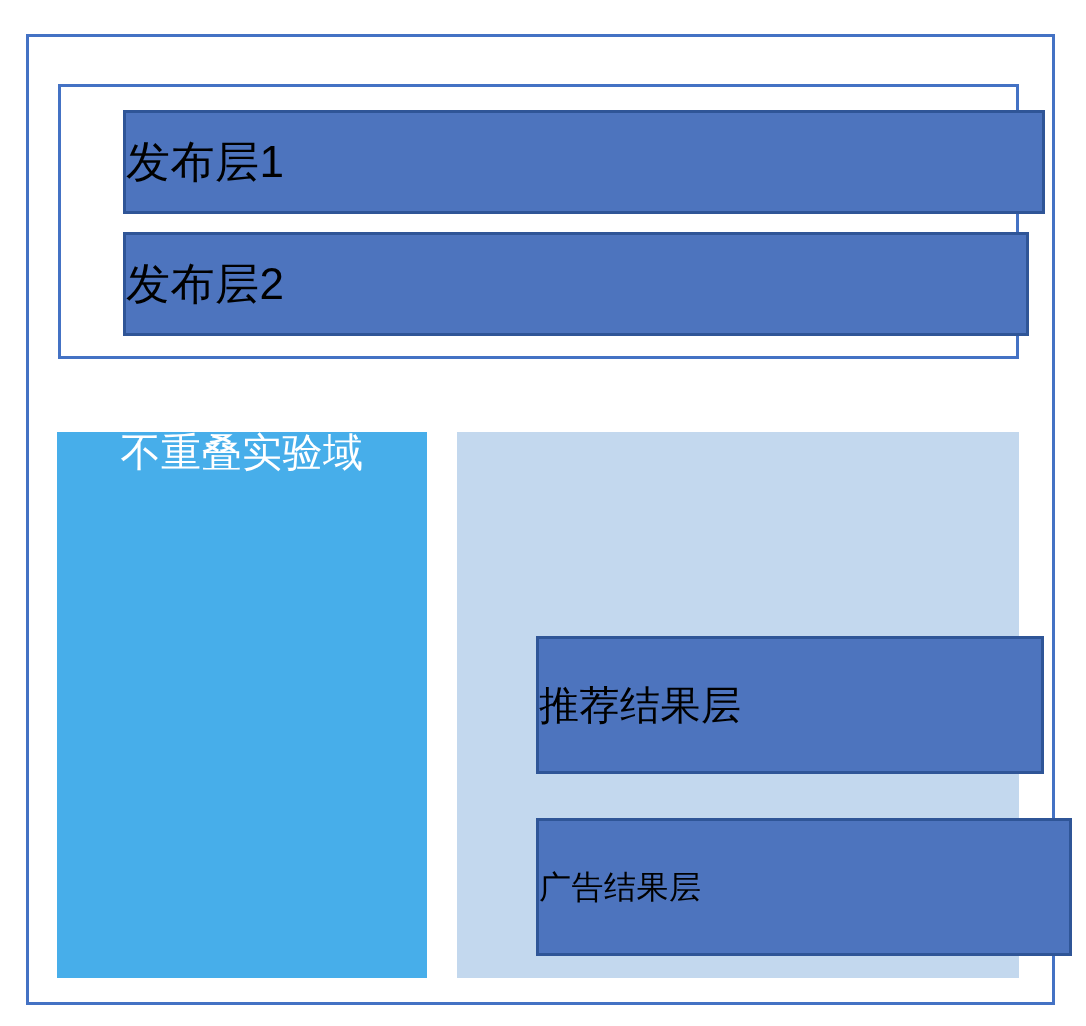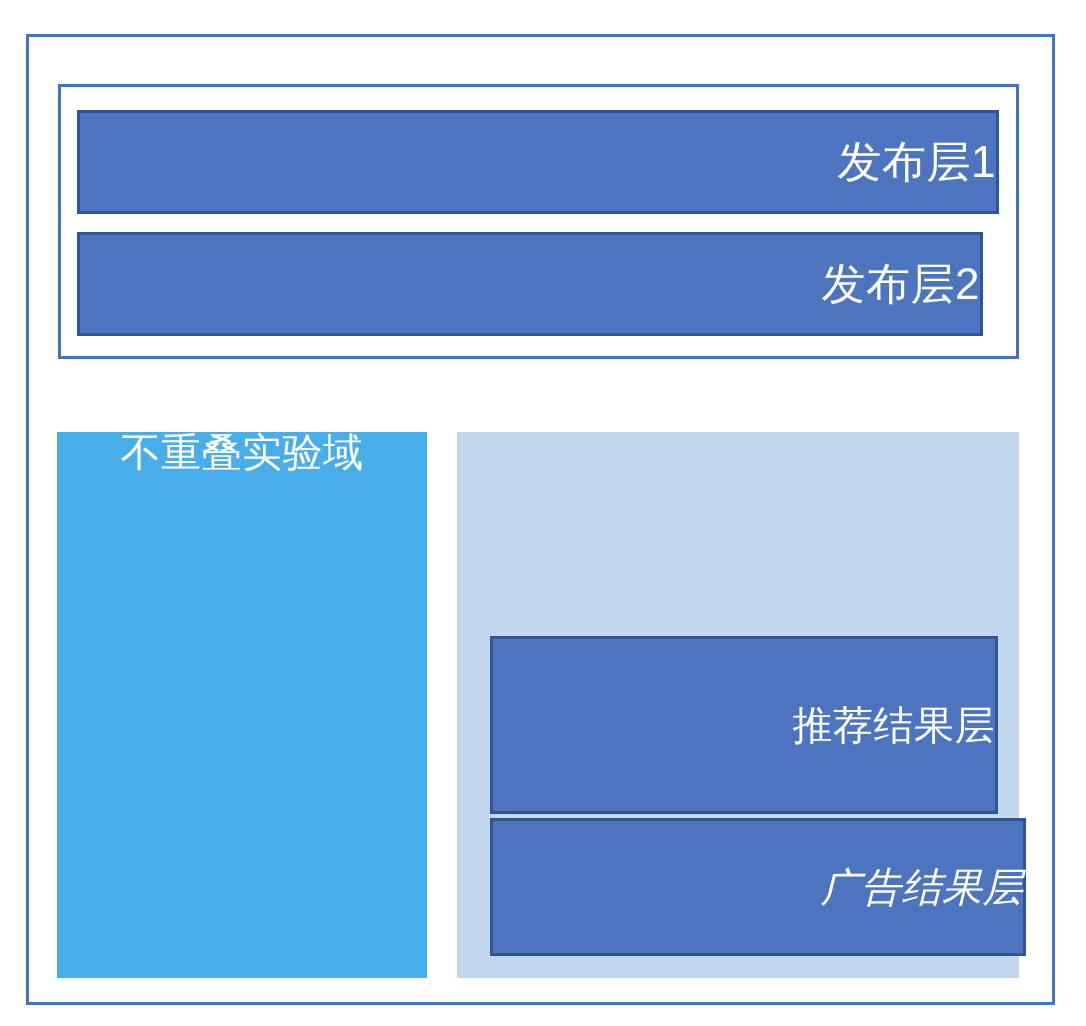--- a/index.html
+++ b/index.html
@@ -44,25 +44,26 @@
   }
 
   
   .blue-box {
     position: absolute;
     background: #4D74BE;
     border: 3px solid #2F5597;
     box-sizing: border-box;
     display: flex;
     align-items: center;
-    justify-content: flex-end;
-    color: #ffffff;
+    justify-content: flex-start;
+    color: #000000;
     font-weight: 400;
     letter-spacing: 0.5px;
     line-height: 1;
+    margin-left: 46px;
   }
 
   .publish-1 {
     left: 77px;
     top: 110px;
     width: 922px;
     height: 104px;
     font-size: 44px;
   }
   .publish-2 {
@@ -105,30 +106,29 @@
     left: 490px;
     top: 452px;
     width: 508px;
     height: 138px;
     font-size: 40px;
   }
   .stack-box-2 {
     left: 490px;
     top: 636px;
     width: 508px;
-    height: 178px;
+    height: 138px;
     font-size: 40px;
   }
   .stack-box-3 {
     left: 490px;
     top: 818px;
     width: 536px;
     height: 138px;
-    font-size: 40px;
-    font-style: italic;
+    font-size: 32px;
   }
 </style>
 </head>
 <body>
 
 <div id="canvas">
 
   <div class="outer-frame"></div>
 
   <div class="publish-panel"></div>

